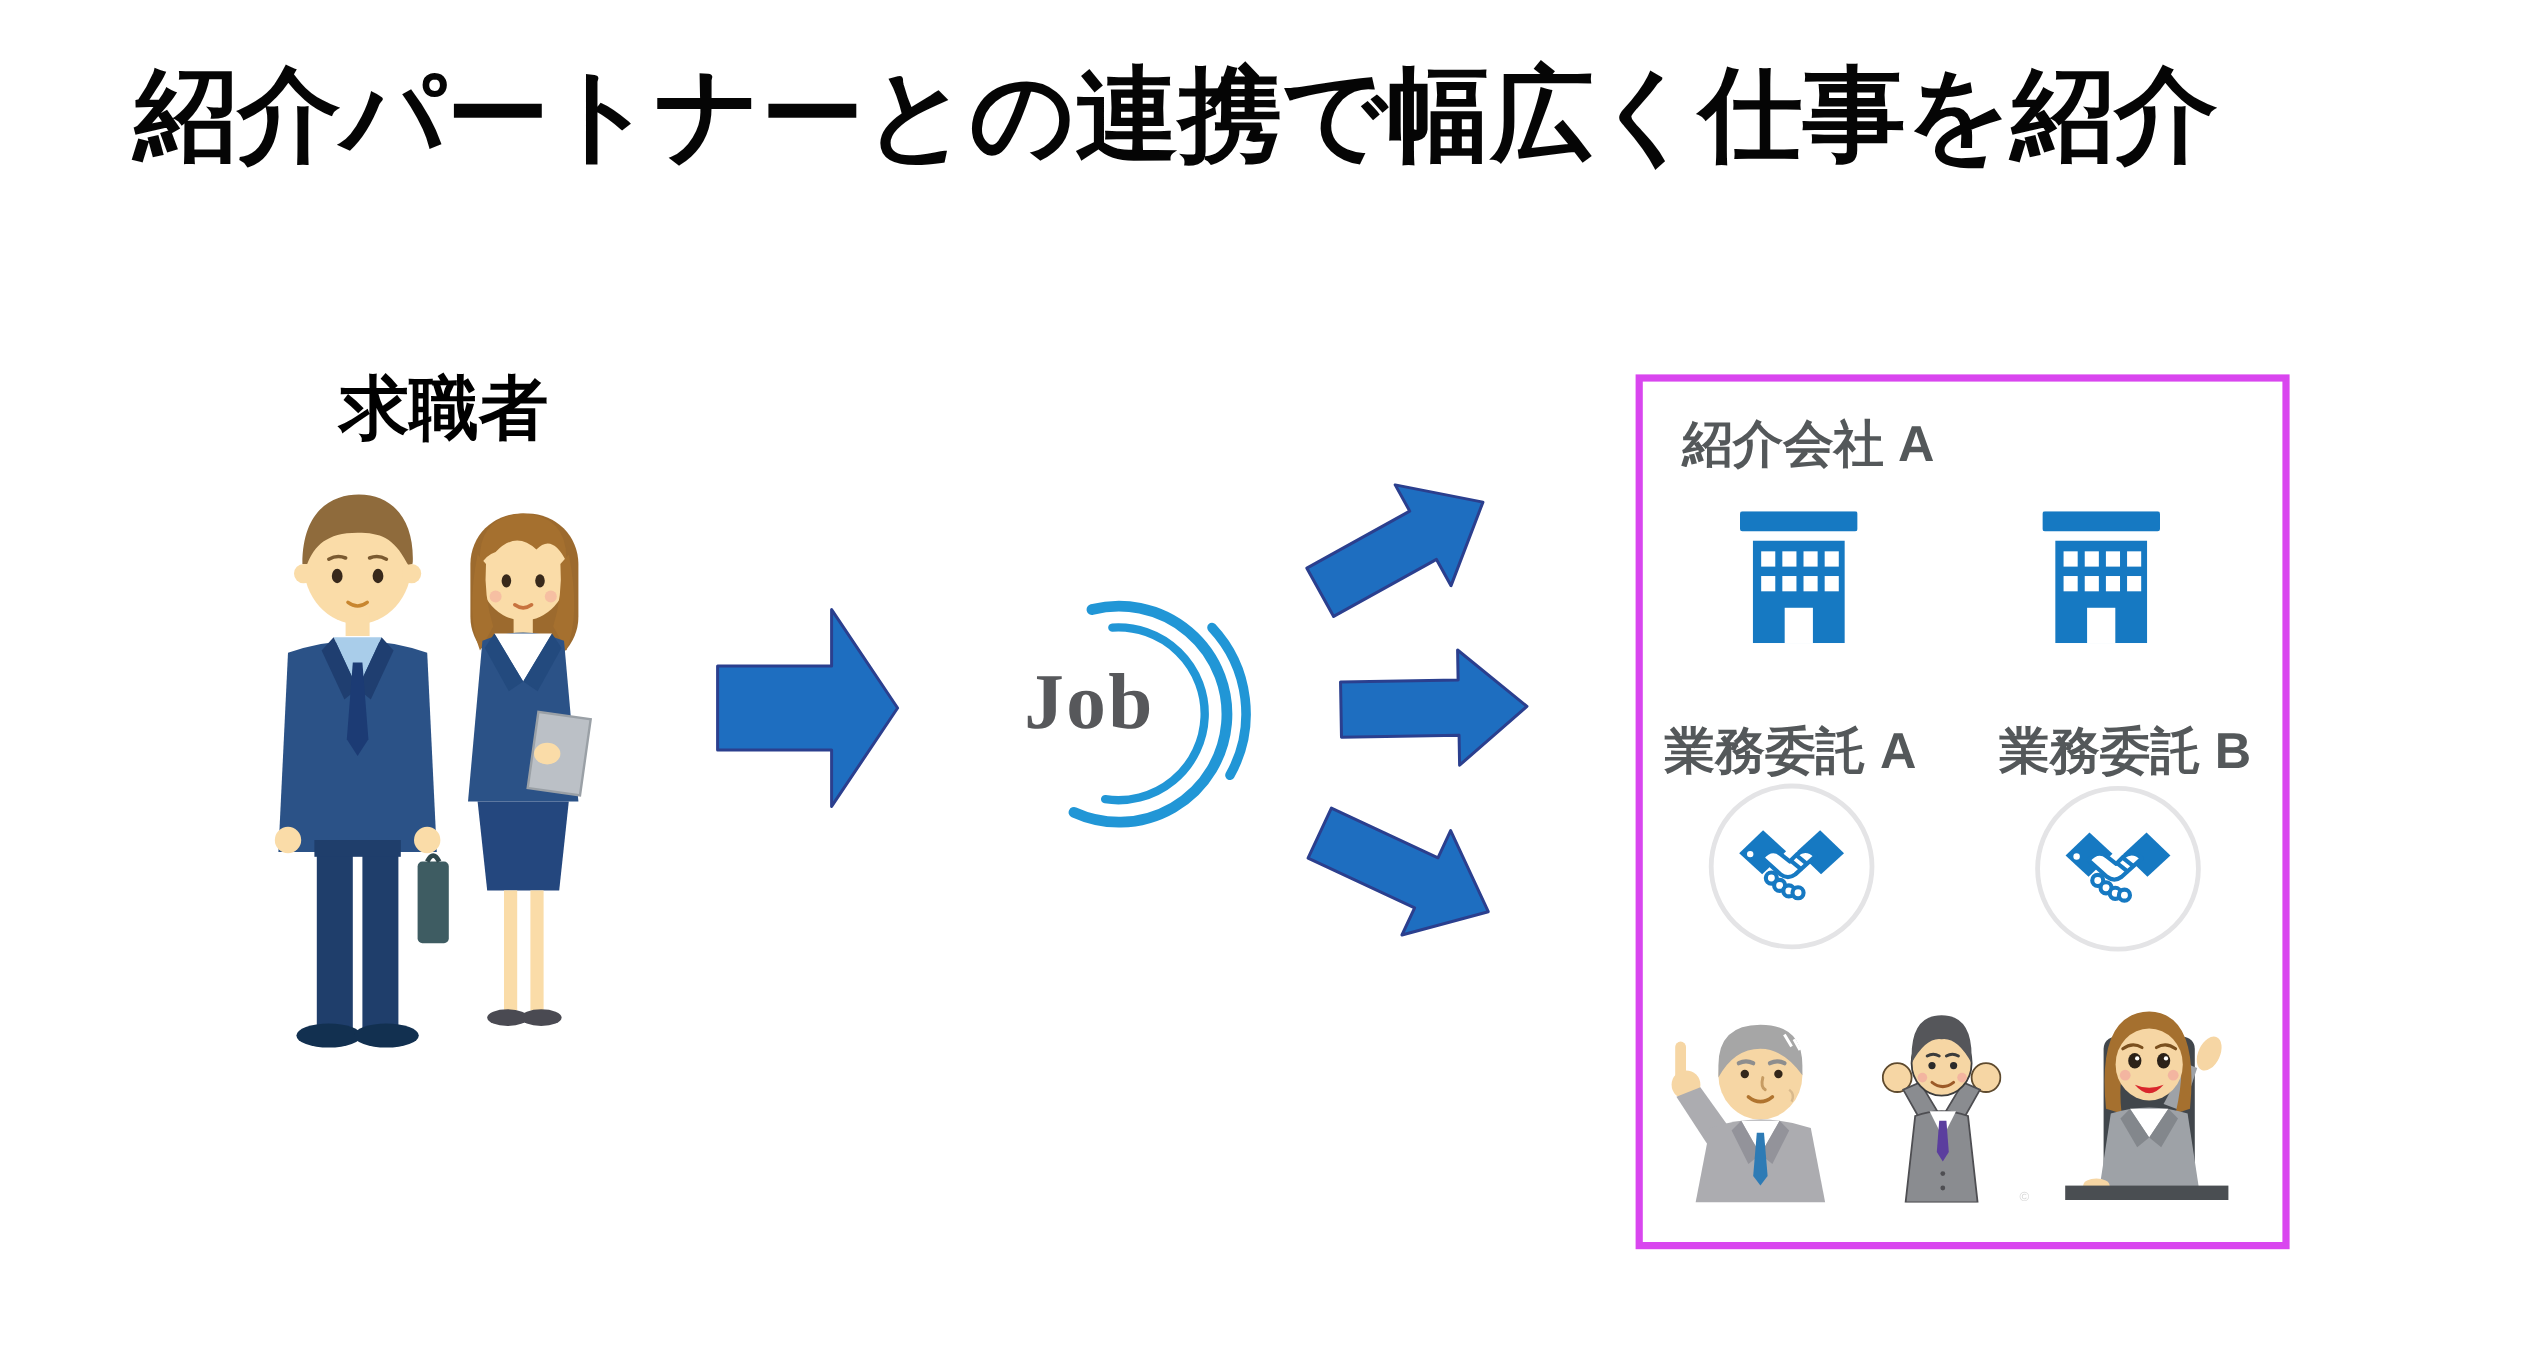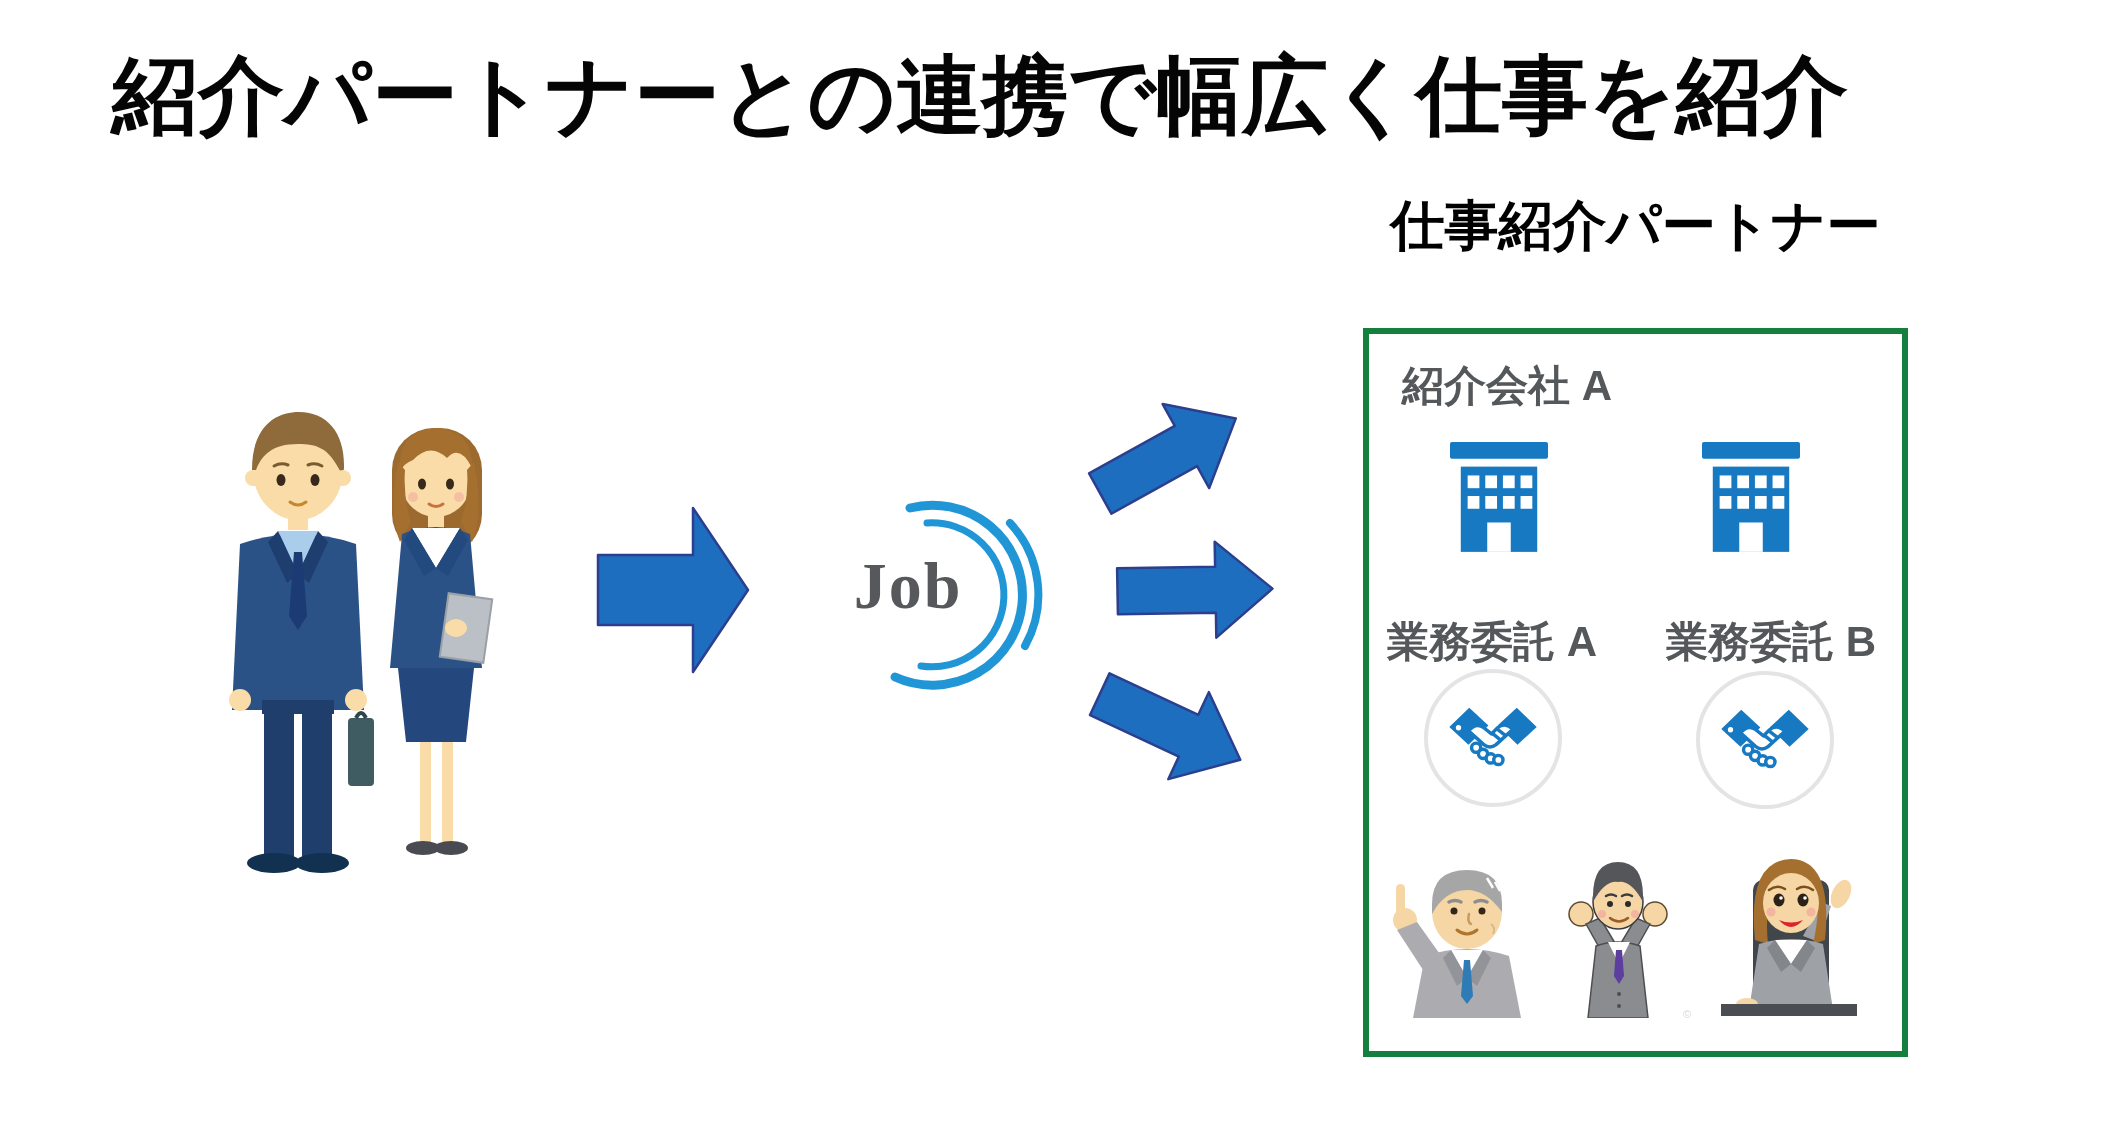--- a/index.html
+++ b/index.html
@@ -15,22 +15,22 @@
   }
   .jobseeker-label{
     left:260px;top:302px;width:220px;text-align:center;
     font-size:58px;font-weight:800;color:#000;white-space:nowrap;
   }
   .partner-heading{
     left:1363px;top:190px;width:545px;text-align:center;
     font-size:54px;font-weight:800;color:#000;white-space:nowrap;
   }
   .partner-box{
-    left:1363px;top:328px;width:545px;height:729px;
-    border:6px solid #15803d;background:#fff;box-sizing:border-box;
+    left:1363px;top:312px;width:545px;height:729px;
+    border:6px solid #d946ef;background:#fff;box-sizing:border-box;
   }
   .col-label{
     position:absolute;text-align:center;font-weight:800;font-size:42px;
     color:#54585A;white-space:nowrap;
   }
   .shake-circle{
     position:absolute;width:138px;height:138px;border-radius:50%;
     border:4px solid #E4E4E6;background:#fff;box-sizing:border-box;
     display:flex;align-items:center;justify-content:center;
   }
@@ -44,20 +44,21 @@
   }
   svg{display:block;}
 </style>
 </head>
 <body>
 
 <div class="canvas">
 
   <div class="abs title">紹介パートナーとの連携で幅広く仕事を紹介</div>
 
+  <div class="abs jobseeker-label">求職者</div>
 
   <svg class="abs" style="left:210px;top:400px" width="310" height="480" viewBox="0 0 310 480">
 
     <g>
       <rect x="138" y="318" width="26" height="68" rx="4" fill="#3E5C62"></rect>
       <ellipse cx="88" cy="70" rx="45" ry="50" fill="#FADCA8"></ellipse>
       <path d="M42 70 C42 24 68 12 89 12 C118 12 135 34 134 68 C134 72 131 73 129 69 C118 48 107 44 88 44 C62 44 52 55 46 70 Z" fill="#8F6B3C"></path>
       <circle cx="43" cy="78" r="8" fill="#FADCA8"></circle>
       <circle cx="133" cy="78" r="8" fill="#FADCA8"></circle>
       <ellipse cx="71" cy="80" rx="4.5" ry="6" fill="#38291B"></ellipse>
@@ -129,21 +130,20 @@
       </g>
       <g transform="translate(110,197) rotate(-1)">
         <polygon points="-77.5,-23 20.5,-23 20.5,-48 77.5,0 20.5,48 20.5,23 -77.5,23"></polygon>
       </g>
       <g transform="translate(85,334) rotate(25)">
         <polygon points="-77.5,-23 20.5,-23 20.5,-48 77.5,0 20.5,48 20.5,23 -77.5,23"></polygon>
       </g>
     </g>
   </svg>
 
-  <div class="abs partner-heading">仕事紹介パートナー</div>
 
   <div class="abs partner-box">
 
     <div class="col-label" style="left:18px;top:24px;width:240px">紹介会社 A</div>
 
     <svg class="abs" style="left:81px;top:108px" width="98" height="110" viewBox="0 0 100 112">
       <g fill="#1679C2">
         <rect x="0" y="0" width="100" height="17" rx="2"></rect>
         <rect x="11" y="25" width="78" height="87"></rect>
       </g>

